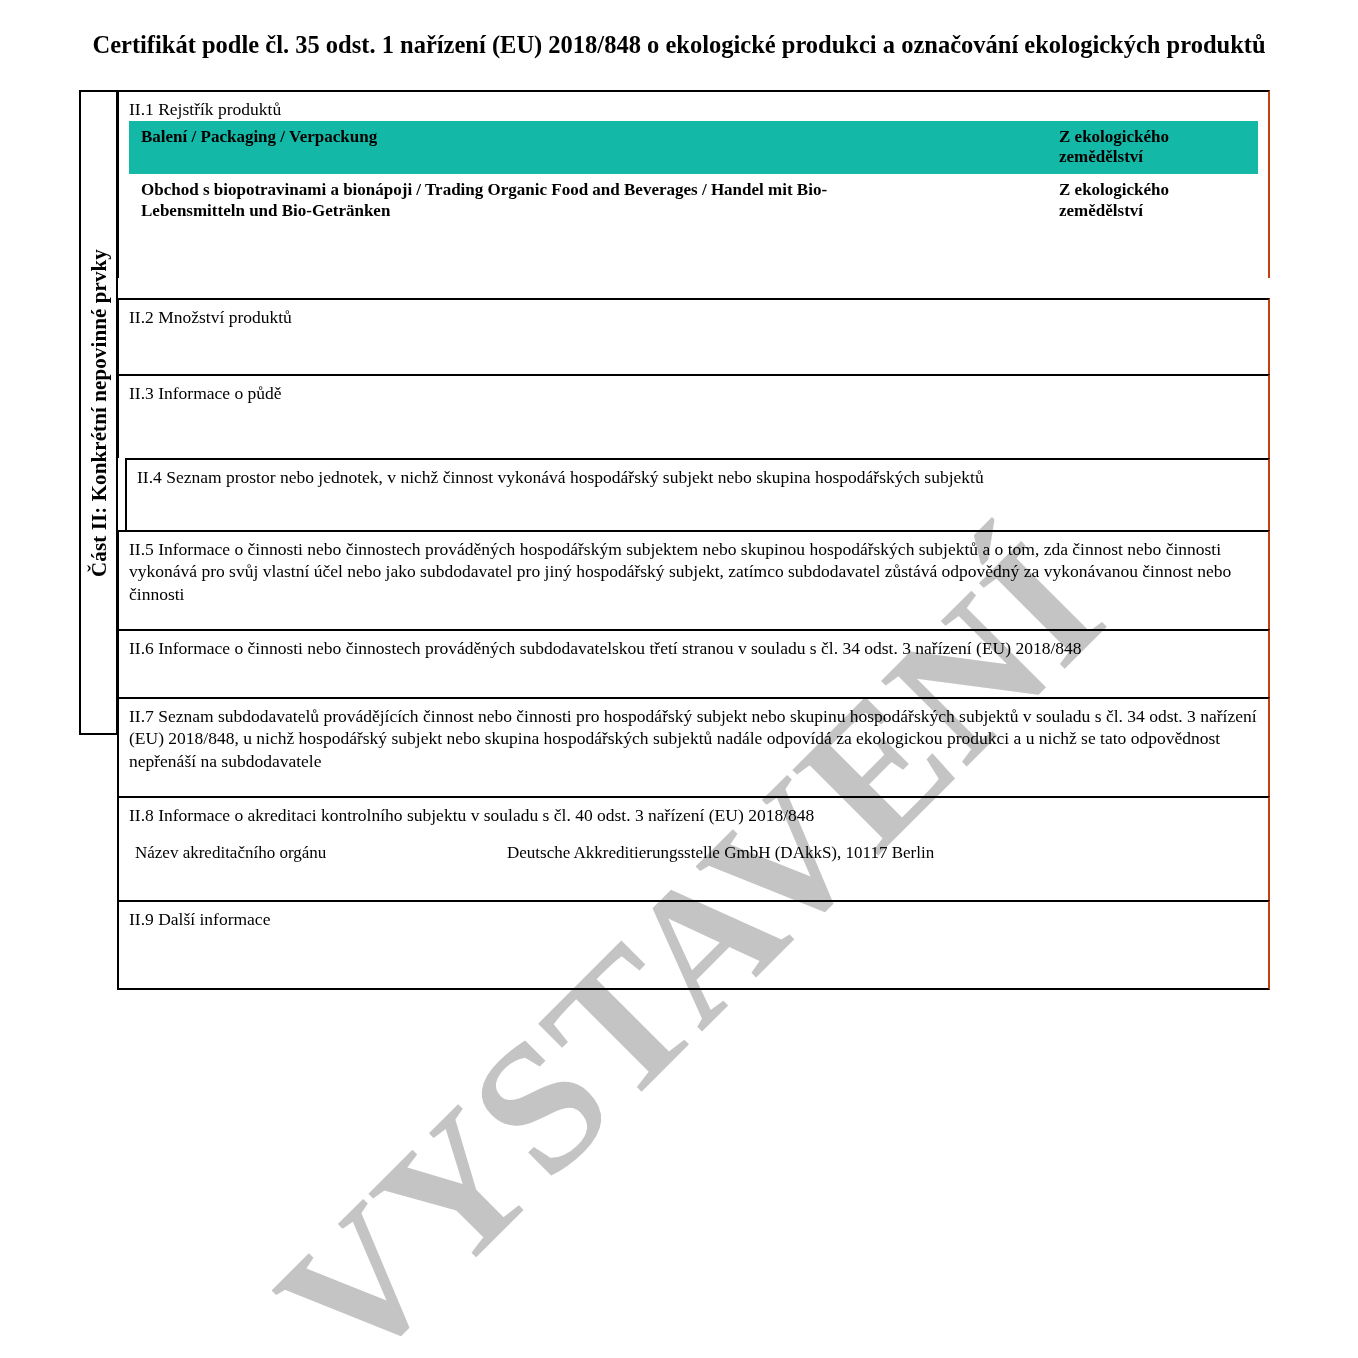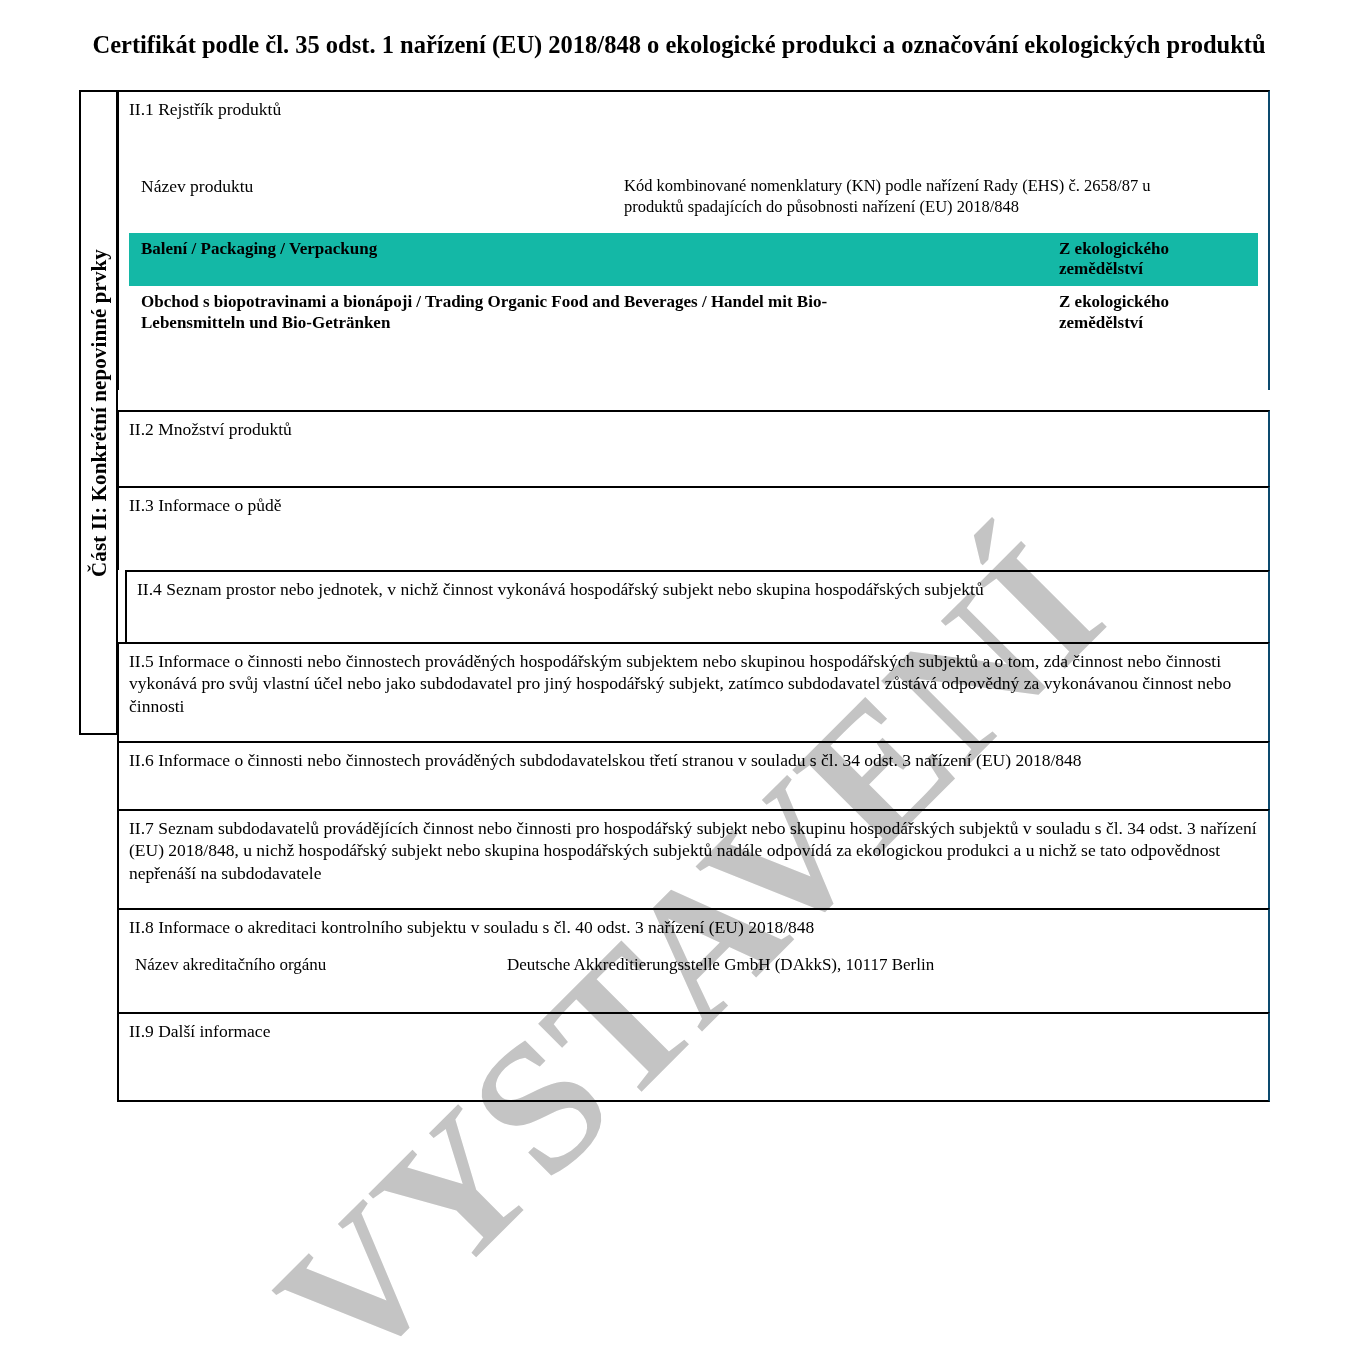--- a/index.html
+++ b/index.html
@@ -93,21 +93,21 @@
     position: absolute;
     left: 117px;
     top: 90px;
     width: 1153px;
     z-index: 11;
   }
   .sec {
     position: relative;
     box-sizing: border-box;
     border-left: 2px solid #000;
-    border-right: 2px solid #0c4a6e;
+    border-right: 2px solid #c2410c;
     border-top: 2px solid #000;
     background: transparent;
     padding: 6px 10px 0 10px;
   }
   .sec.last { border-bottom: 2px solid #000; }
 
   .sec-title {
     font-size: 17.5px;
     line-height: 1.3;
     font-weight: 400;
@@ -188,24 +188,20 @@
   <div id="page-title">Certifikát podle čl. 35 odst. 1 nařízení (EU) 2018/848 o ekologické produkci a označování ekologických produktů</div>
 
   <div id="part-label-box">
     <div id="part-label-text">Část II: Konkrétní nepovinné prvky</div>
   </div>
 
   <div id="sections">
 
     <div class="sec" style="padding-bottom:0;">
       <div class="sec-title">II.1 Rejstřík produktů</div>
-      <div class="reg-head">
-        <div class="reg-col-left">Název produktu</div>
-        <div class="reg-col-right">Kód kombinované nomenklatury (KN) podle nařízení Rady (EHS) č. 2658/87 u produktů spadajících do působnosti nařízení (EU) 2018/848</div>
-      </div>
 
       <div class="prod-row shaded">
         <div class="p-name">Balení / Packaging  / Verpackung</div>
         <div class="p-code"></div>
         <div class="p-origin">Z ekologického zemědělství</div>
       </div>
 
       <div class="prod-row">
         <div class="p-name">Obchod s biopotravinami a bionápoji / Trading Organic Food and Beverages  / Handel mit Bio-Lebensmitteln und Bio-Getränken</div>
         <div class="p-code"></div>

